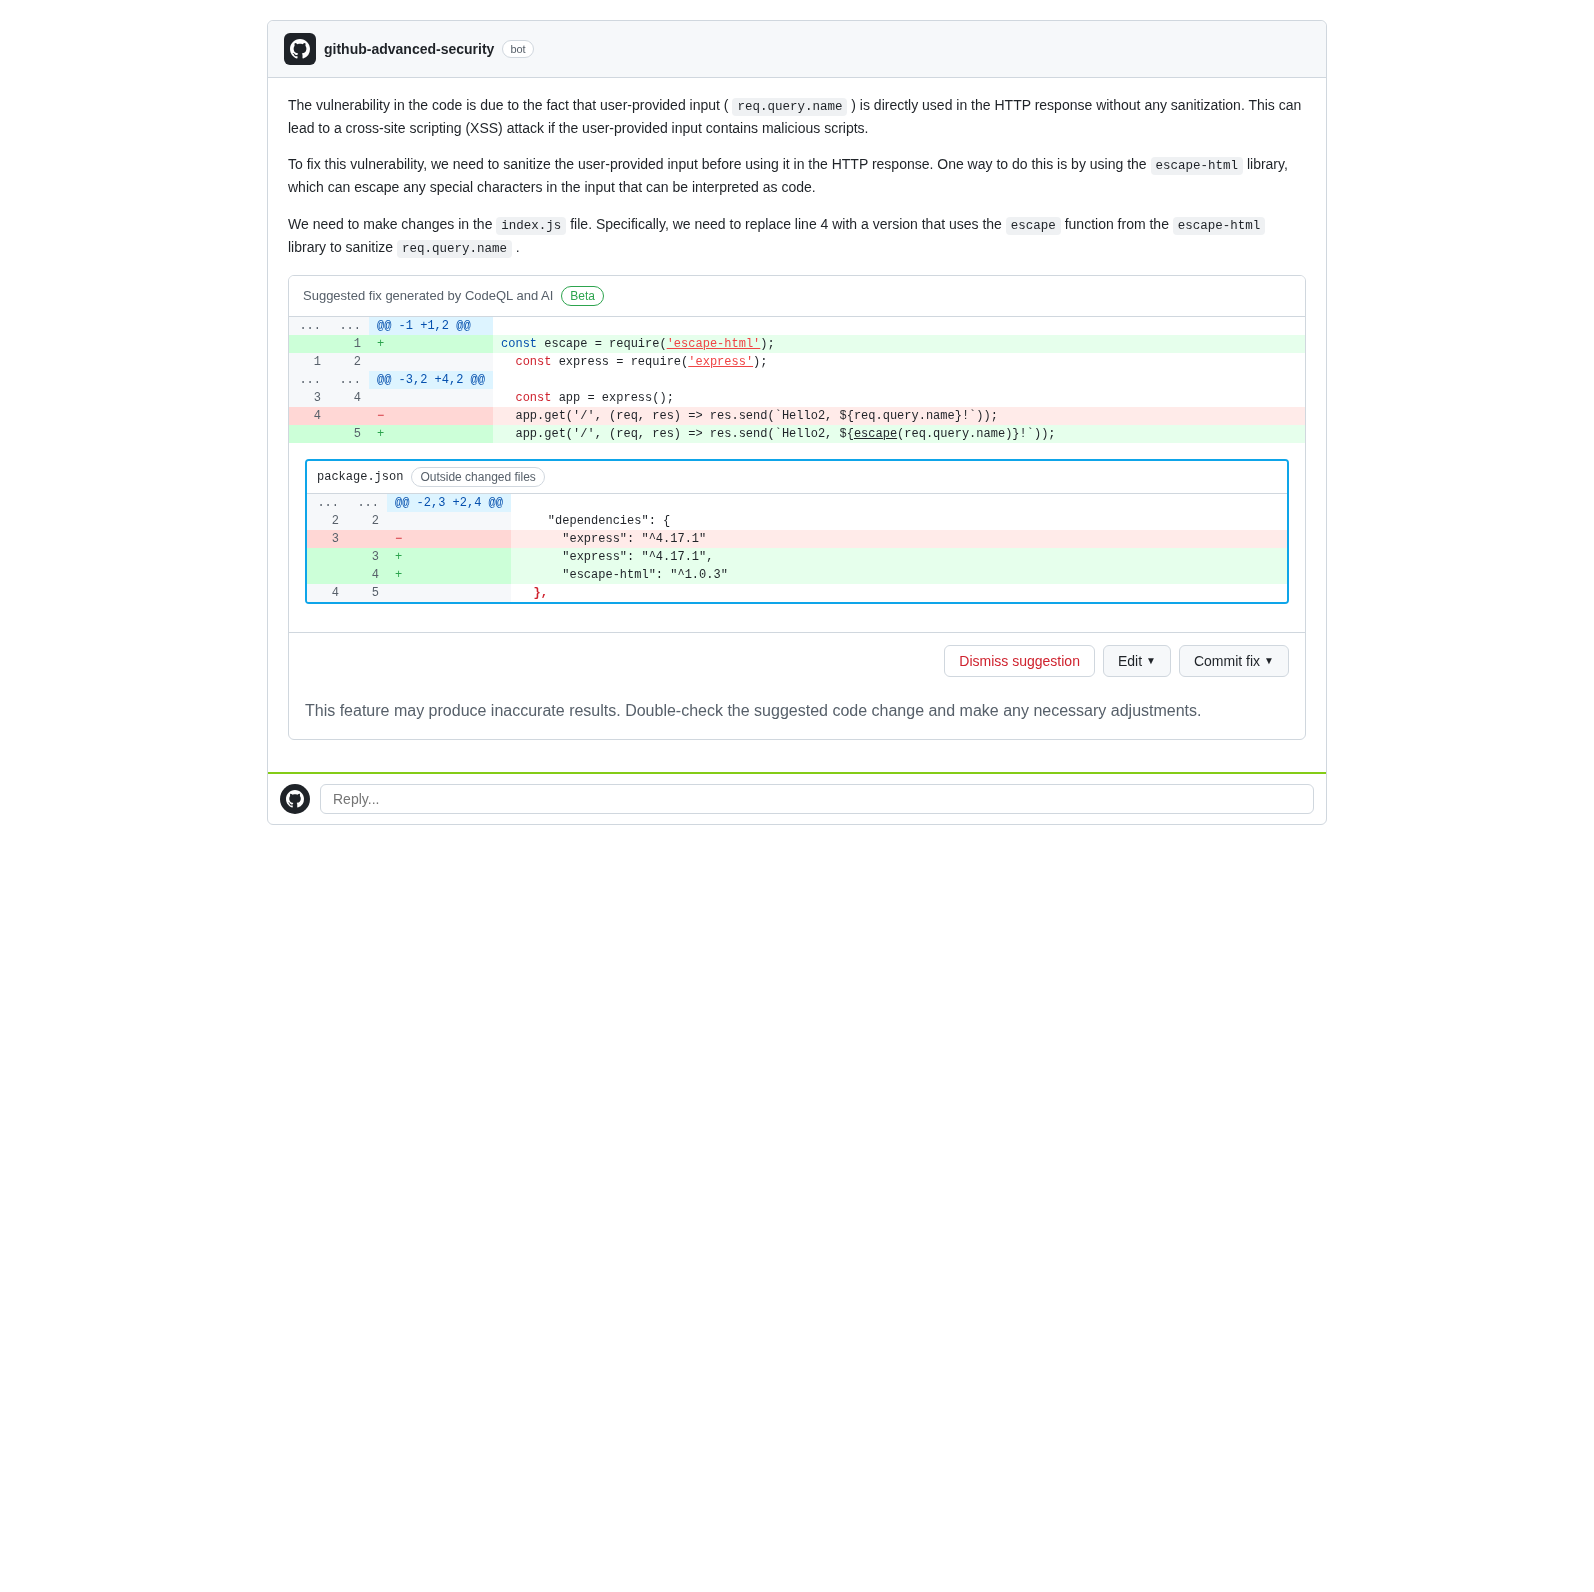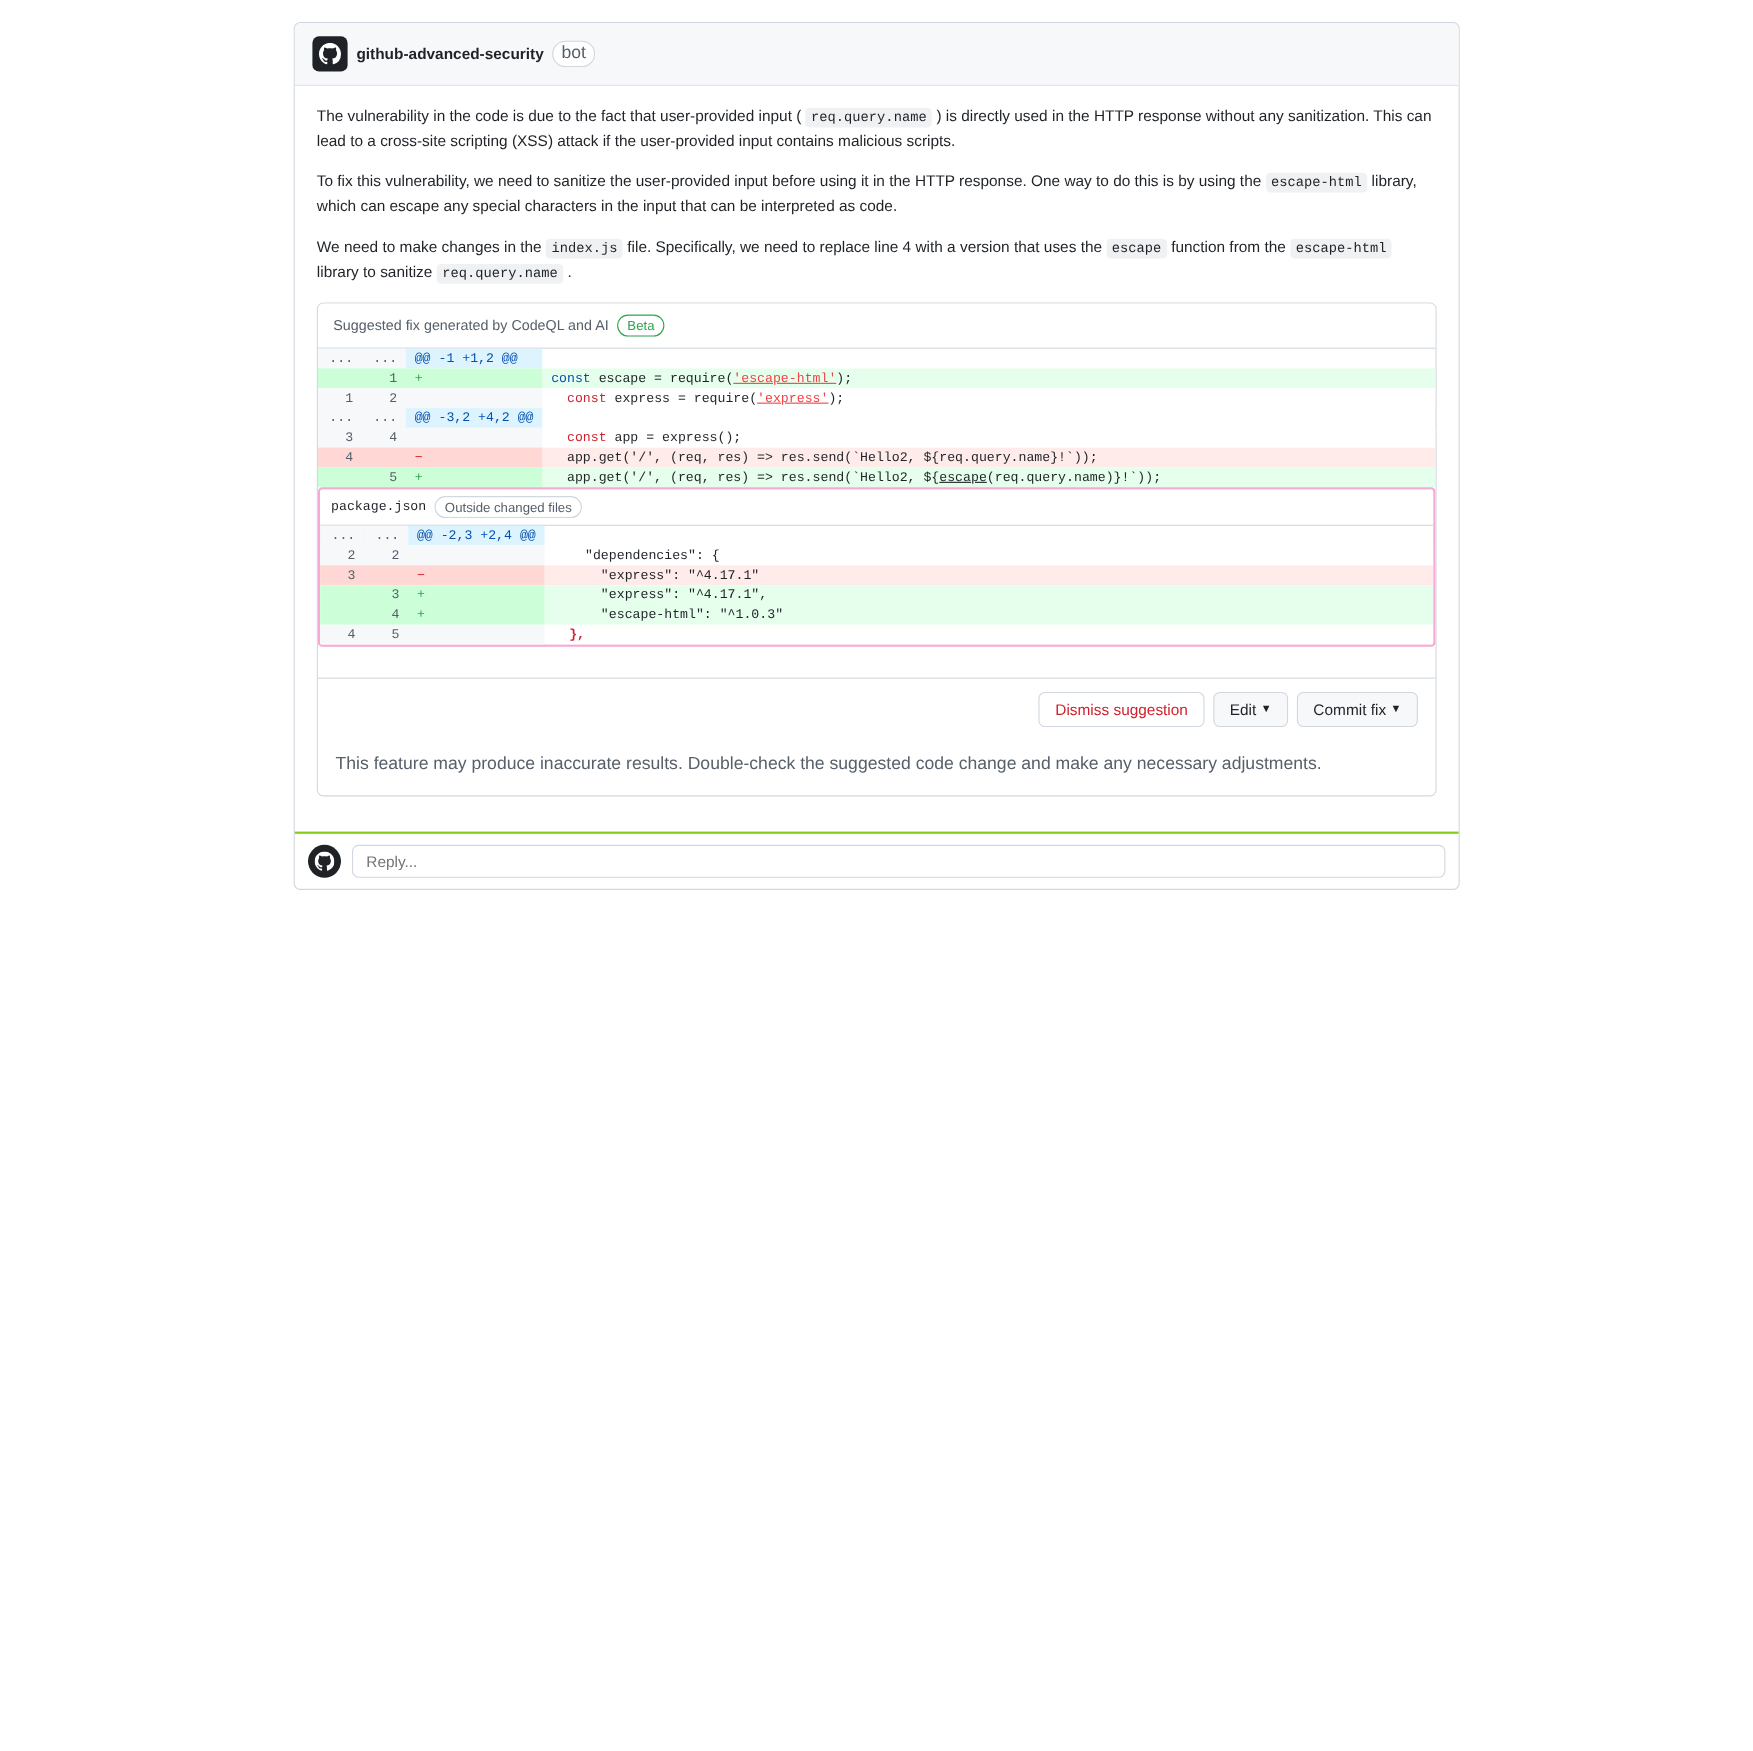--- a/index.html
+++ b/index.html
@@ -41,21 +41,21 @@
       height: 20px;
       fill: white;
     }
     .comment-header .username {
       font-weight: 600;
       font-size: 14px;
     }
     .badge-bot {
       display: inline-block;
       padding: 2px 7px;
-      font-size: 16px;
+      font-size: 11px;
       border: 1px solid #d0d7de;
       border-radius: 20px;
       color: #57606a;
       background: #fff;
     }
     .comment-body {
       padding: 16px 20px;
     }
     .comment-body p {
       margin-bottom: 14px;
@@ -138,23 +138,23 @@
     .diff-sign {
       width: 16px;
       min-width: 16px;
       user-select: none;
     }
     .diff-add .diff-sign { color: #2da44e; background: #ccffd8; }
     .diff-remove .diff-sign { color: #cf222e; background: #ffd7d5; }
     .diff-context .diff-sign { background: #f6f8fa; }
 
     .package-section {
-      border: 2px solid #f9a8d4;
+      border: 2px solid #0ea5e9;
       border-radius: 4px;
-      margin: 0;
+      margin: 16px;
       overflow: hidden;
     }
     .package-section-header {
       display: flex;
       align-items: center;
       gap: 8px;
       padding: 6px 10px;
       background: #fff;
       border-bottom: 1px solid #d0d7de;
       font-size: 12px;

